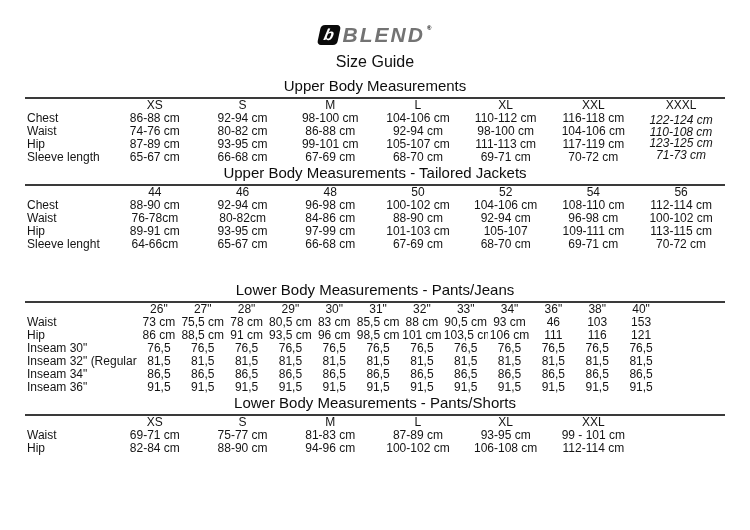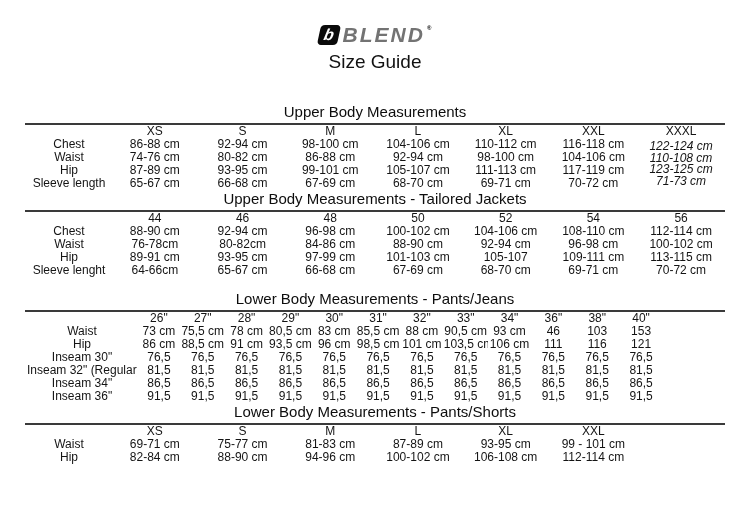--- a/index.html
+++ b/index.html
@@ -27,45 +27,45 @@
   }
   .brand-text {
     font-size: 21px; font-weight: bold; font-style: italic;
     letter-spacing: 2px; color: #737373;
   }
   .brand-mark {
     font-size: 6px; font-weight: bold; color: #0a0a0a;
     align-self: flex-start; margin-top: 3px; margin-left: 2px;
   }
   .subtitle {
-    text-align: center; font-size: 19px; line-height: 19px;
+    text-align: center; font-size: 16px; line-height: 19px;
     margin-top: 4px; color: #111;
   }
 
   
   .section { }
-  .section.first { margin-top: 32px; }
-  .section.gap-lg { margin-top: 13px; }
+  .section.first { margin-top: 6px; }
+  .section.gap-lg { margin-top: 30px; }
   .sec-title {
     text-align: center; font-size: 15px; line-height: 18px;
     font-weight: 400; margin: 0 0 2px 0; color: #0d0d0d;
   }
 
   
   table {
     width: 100%; border-collapse: collapse; table-layout: fixed;
     border-top: 2px solid #3a3a3a;
     font-size: 12px; color: #141414;
   }
   th, td {
     font-weight: 400; padding: 0; height: 13px; line-height: 13px;
     text-align: center; white-space: nowrap; overflow: hidden;
   }
   thead th { height: 13px; vertical-align: middle; }
-  tbody th { text-align: center; padding-left: 2px; }
+  tbody th { text-align: left; padding-left: 2px; }
   col.c-label { width: 86px; }
   col.c-label-wide { width: 112px; }
   col.c-filler { width: 62px; }
   td.xxxl-block { vertical-align: middle; font-style: italic; }
   td.xxxl-block div { line-height: 11.5px; height: 11.5px; }
 </style>
 </head>
 <body>
 
 <div class="page">

